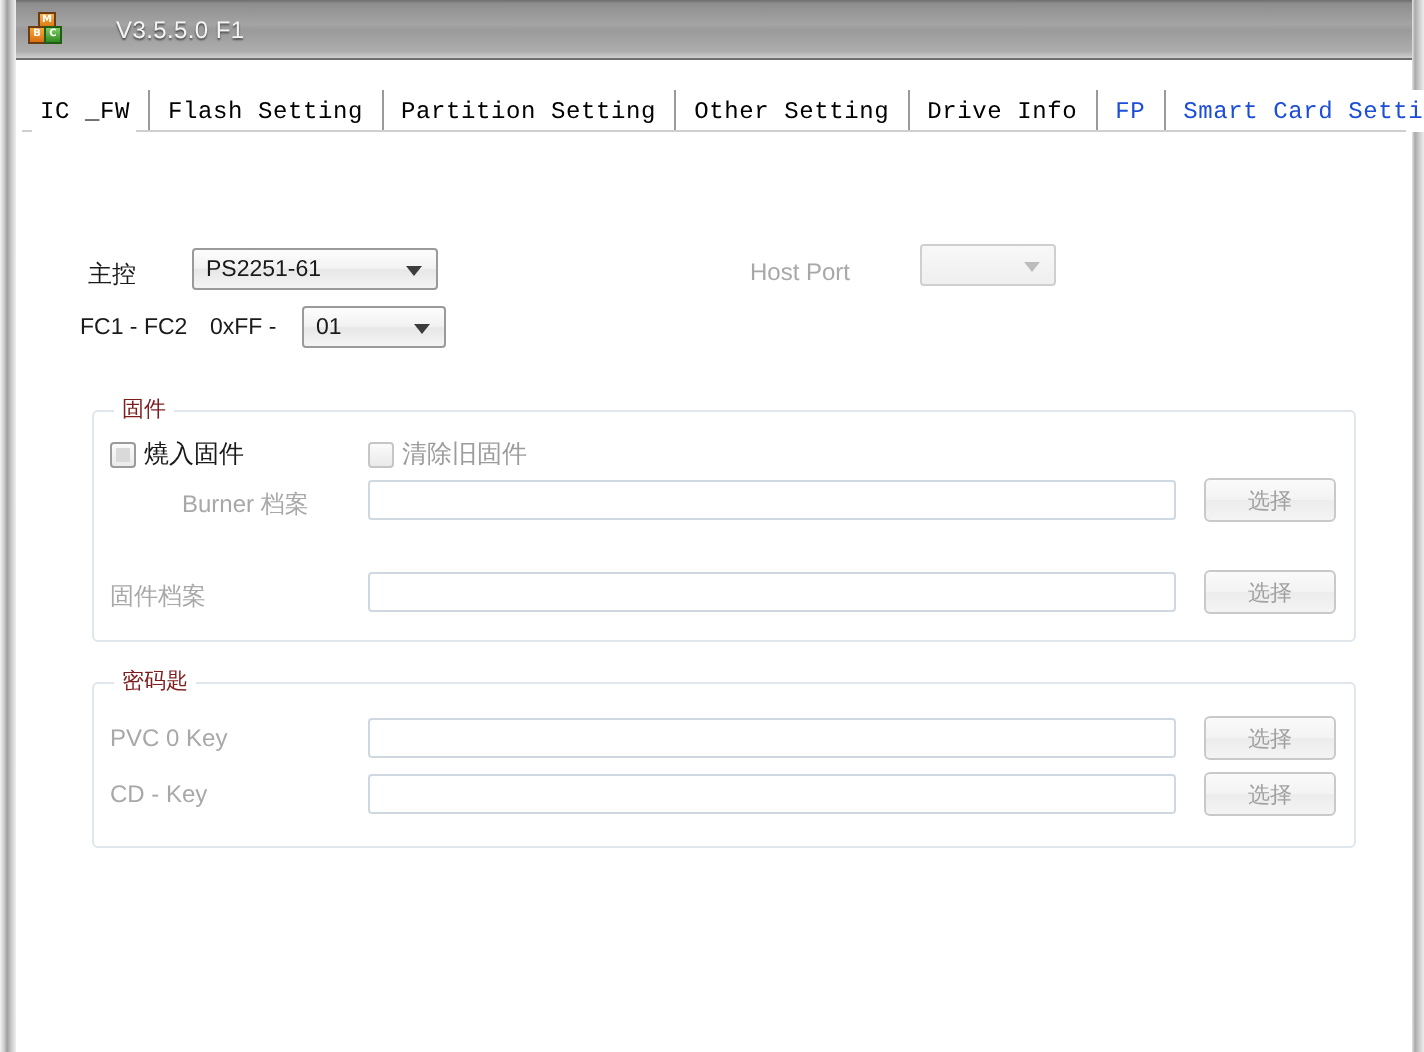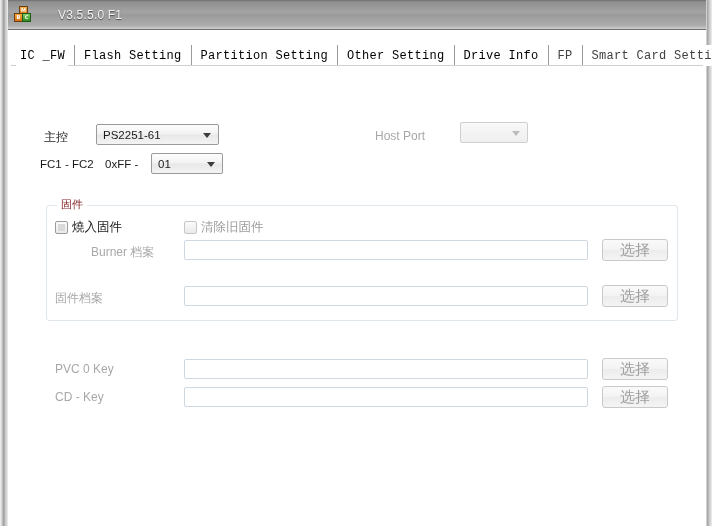--- a/index.html
+++ b/index.html
@@ -93,21 +93,21 @@
     align-items: center;
     justify-content: center;
     font-family: "Liberation Mono", monospace;
     font-size: 12px;
     color: #000000;
     background: #ffffff;
     border-right: 1px solid #9a9a9a;
     white-space: nowrap;
     letter-spacing: .3px;
   }
-  .tab.disabled { color: #404040; }
+  .tab.disabled { color: #1d4ed8; }
   #tab-underline {
     position: absolute;
     left: 3px; top: 34px;
     width: 692px; height: 1px;
     background: #cfcfcf;
   }
   #tab-active-cover {
     position: absolute;
     left: 8px; top: 33px;
     width: 52px; height: 3px;
@@ -222,21 +222,21 @@
   
   .btn {
     position: absolute;
     height: 22px;
     border: 1px solid #c9c9c9;
     border-radius: 3px;
     background: linear-gradient(to bottom,#fafafa 0%,#f3f3f3 50%,#ececec 51%,#f4f4f4 100%);
     display: flex;
     align-items: center;
     justify-content: center;
-    font-size: 15px;
+    font-size: 11px;
     color: #a0a0a0;
     font-family: "Liberation Sans", sans-serif;
   }
 </style>
 </head>
 <body>
 
 <div id="app-window">
 
   <div class="frame-left"></div>
@@ -302,20 +302,23 @@
 
 
       <div class="row-label dim" style="left:47px; top:177px;margin-left:36px;">Burner 档案</div>
       <div class="textfield" style="left:176px; top:173px; width:404px;"></div>
       <div class="btn" style="left:594px; top:172px; width:66px;">选择</div>
 
       <div class="row-label dim" style="left:47px; top:223px;">固件档案</div>
       <div class="textfield" style="left:176px; top:219px; width:404px;"></div>
       <div class="btn" style="left:594px; top:218px; width:66px;">选择</div>
 
+      <div class="groupbox" style="left:38px; top:274px; width:632px; height:83px;">
+        <div class="group-title">密码匙</div>
+      </div>
 
       <div class="row-label dim" style="left:47px; top:295px;">PVC 0 Key</div>
       <div class="textfield" style="left:176px; top:292px; width:404px;"></div>
       <div class="btn" style="left:594px; top:291px; width:66px;">选择</div>
 
       <div class="row-label dim" style="left:47px; top:323px;">CD - Key</div>
       <div class="textfield" style="left:176px; top:320px; width:404px;"></div>
       <div class="btn" style="left:594px; top:319px; width:66px;">选择</div>
 
     </div>

